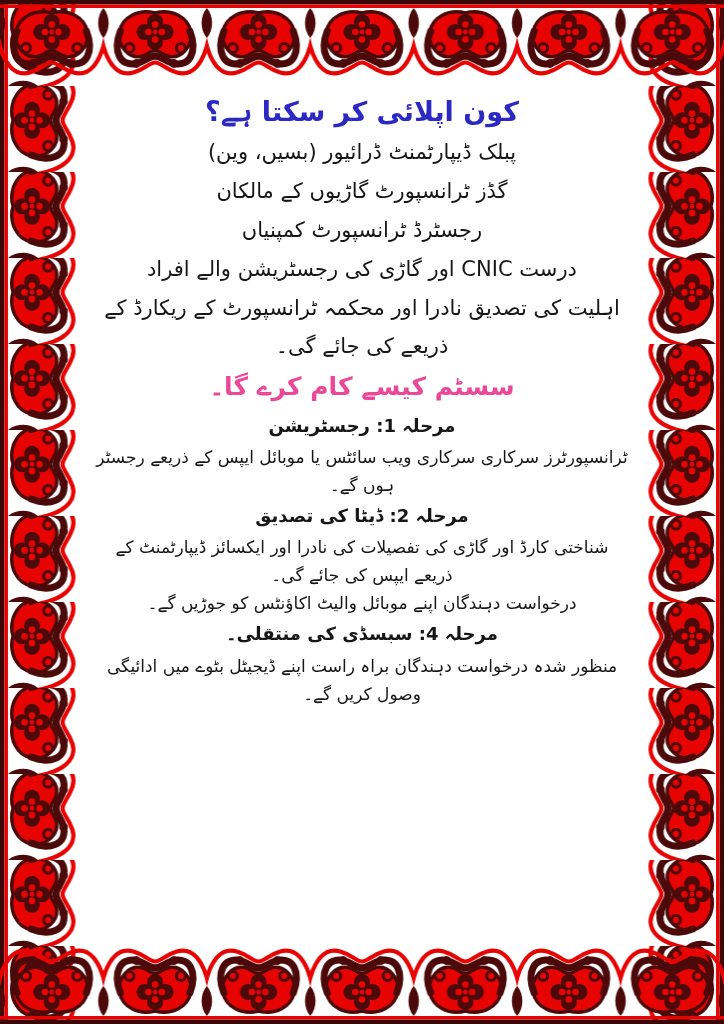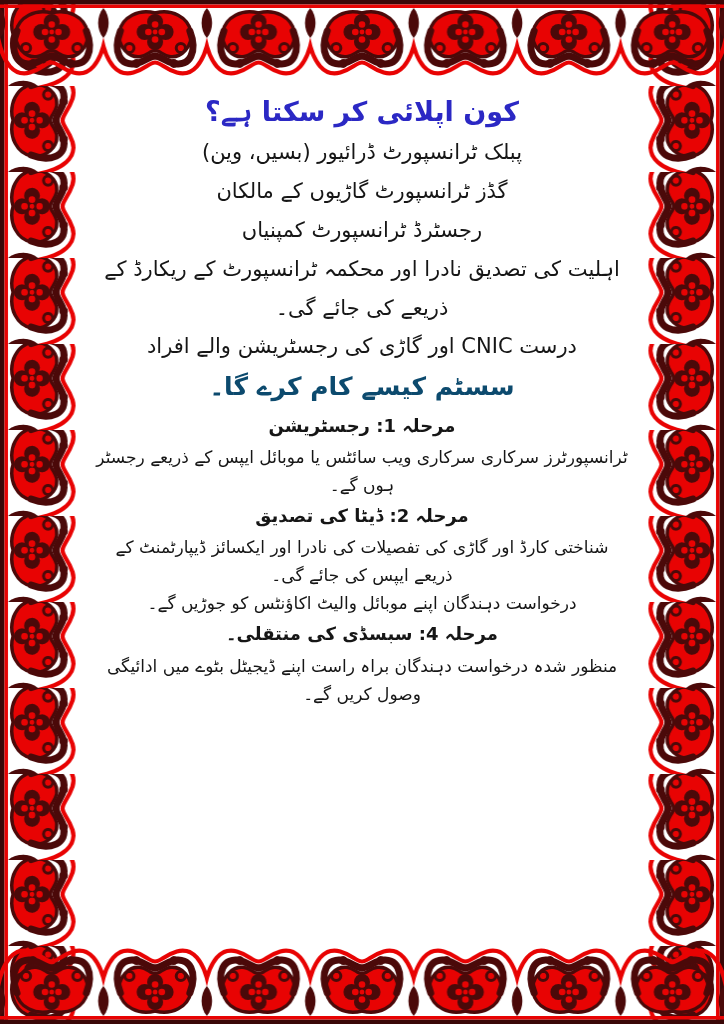--- a/index.html
+++ b/index.html
@@ -18,21 +18,21 @@
     display:flex;flex-direction:column;justify-content:flex-start;
   }
   .content p{margin:0;text-align:center;}
   .title{
     color:#2b28c4;font-size:27px;font-weight:bold;
     line-height:1.6;margin-bottom:10px;
   }
   .intro{font-size:21px;line-height:1.8;}
   .item{font-size:21px;line-height:1.85;}
   .how-title{
-    color:#0c4a6e;font-size:25px;font-weight:bold;
+    color:#ec4899;font-size:25px;font-weight:bold;
     line-height:1.7;margin:8px 0 6px 0;
   }
   .step-h{font-size:18px;font-weight:bold;line-height:1.9;}
   .step-b{font-size:17px;line-height:1.65;margin-bottom:4px;}
 </style>
 </head>
 <body>
 
 <div class="page">
 
@@ -92,25 +92,25 @@
   <svg class="border b-top" width="724" height="86" aria-hidden="true">
     <rect width="724" height="86" fill="url(#ptH)"></rect>
   </svg>
   <svg class="border b-bottom" width="724" height="86" aria-hidden="true">
     <rect width="724" height="86" fill="url(#ptH)"></rect>
   </svg>
 
   <div class="content">
     <p class="title">کون اپلائی کر سکتا ہے؟</p>
 
-    <p class="item">پبلک ٹرانسپورٹ ڈرائیور (بسیں، وین)</p>
+    <p class="item">پبلک ڈیپارٹمنٹ ڈرائیور (بسیں، وین)</p>
     <p class="item">گڈز ٹرانسپورٹ گاڑیوں کے مالکان</p>
     <p class="item">رجسٹرڈ ٹرانسپورٹ کمپنیاں</p>
+    <p class="item">درست CNIC اور گاڑی کی رجسٹریشن والے افراد</p>
     <p class="item">اہلیت کی تصدیق نادرا اور محکمہ ٹرانسپورٹ کے ریکارڈ کے ذریعے کی جائے گی۔</p>
-    <p class="item">درست CNIC اور گاڑی کی رجسٹریشن والے افراد</p>
 
     <p class="how-title">سسٹم کیسے کام کرے گا۔</p>
 
     <p class="step-h">مرحلہ 1: رجسٹریشن</p>
     <p class="step-b">ٹرانسپورٹرز سرکاری سرکاری ویب سائٹس یا موبائل ایپس کے ذریعے رجسٹر ہوں گے۔</p>
 
     <p class="step-h">مرحلہ 2: ڈیٹا کی تصدیق</p>
     <p class="step-b">شناختی کارڈ اور گاڑی کی تفصیلات کی نادرا اور ایکسائز ڈیپارٹمنٹ کے ذریعے ایپس کی جائے گی۔</p>
 
     <p class="step-b">درخواست دہندگان اپنے موبائل والیٹ اکاؤنٹس کو جوڑیں گے۔</p>

